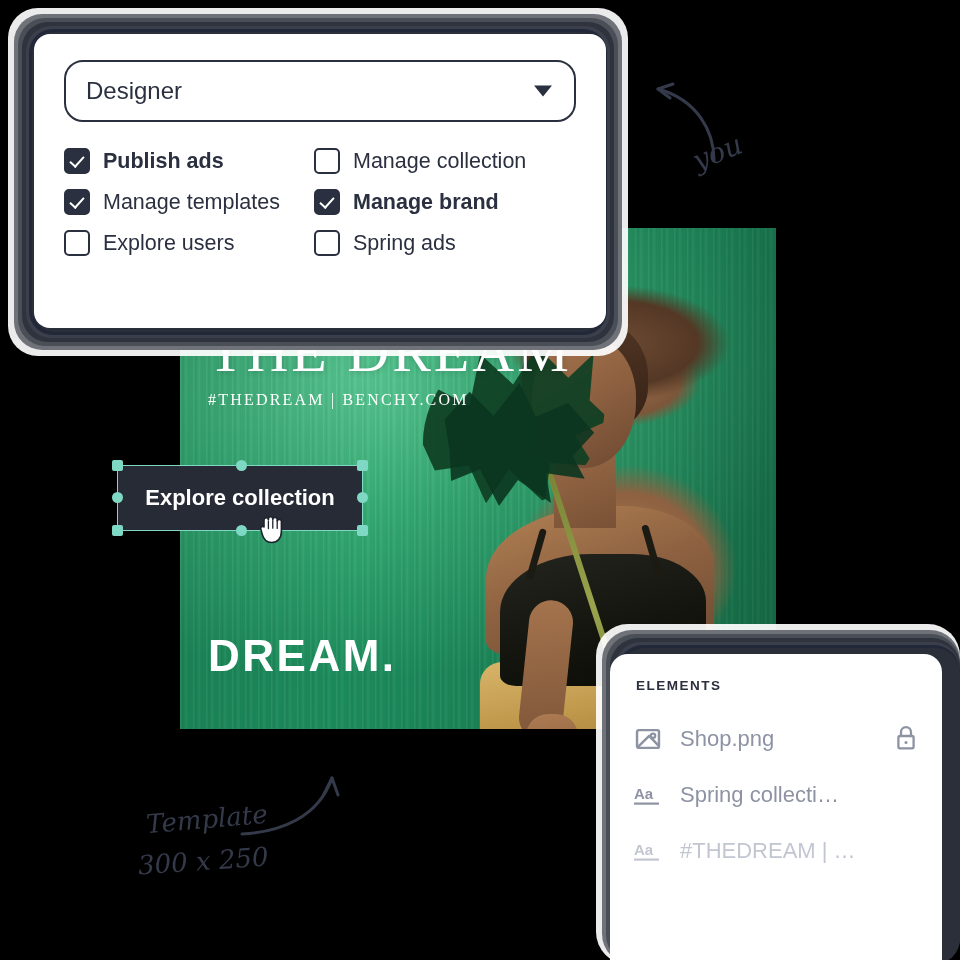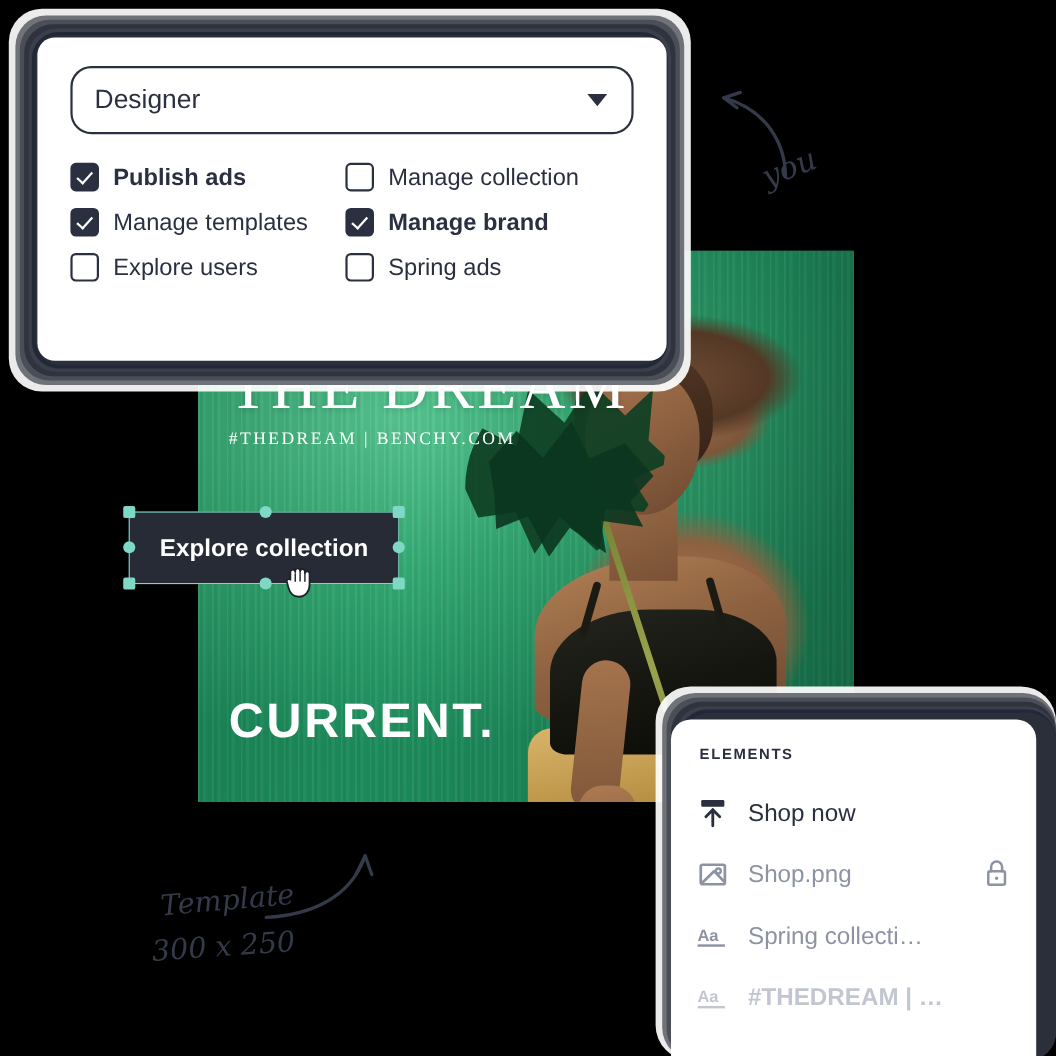--- a/index.html
+++ b/index.html
@@ -140,21 +140,21 @@
     cursor: pointer;
   }
   .el-icon { width: 30px; height: 30px; flex: none; display:flex; align-items:center; justify-content:flex-start; }
   .el-name {
     font-size: 22px;
     color: #2b3040;
     white-space: nowrap;
     overflow: hidden;
   }
   .el-row.muted .el-name { color: #8d93a3; }
-  .el-row.faded .el-name { color: #c2c6d1; font-weight: bold; }
+  .el-row.faded .el-name { color: #c2c6d1; }
   .el-lock { margin-left: auto; width: 26px; height: 30px; flex: none; }
 
   
   #banner {
     position: absolute;
     left: 180px; top: 228px;
     width: 596px; height: 501px;
     overflow: hidden;
     background: #2aa36c;
   }
@@ -371,21 +371,21 @@
     <div class="model-strap-r"></div>
     <div class="model-arm"></div>
     <div class="model-hand"></div>
 
     <div class="stem"></div>
     <div class="leaf"></div>
     <div class="leaf2"></div>
 
     <div class="banner-title">THE DREAM</div>
     <div class="banner-sub">#THEDREAM | BENCHY.COM</div>
-    <div class="banner-logo">CURRENT.</div>
+    <div class="banner-logo">DREAM.</div>
   </div>
 
   <div id="cta-wrap">
     <div id="cta-btn">
       <span>Explore collection</span>
     </div>
     <div class="sel-frame"></div>
     <div class="handle h-tl"></div>
     <div class="handle h-tc"></div>
     <div class="handle h-tr"></div>
@@ -452,29 +452,20 @@
     <div class="stack-layer sl3"></div>
     <div class="stack-layer sl4"></div>
     <div class="stack-layer sl5"></div>
     <div class="stack-layer sl6"></div>
     <div class="stack-layer sl7"></div>
   </div>
 
   <div id="elements-card">
     <div class="section-label">ELEMENTS</div>
     <div id="elements-list">
-        <div class="el-row">
-          <span class="el-icon" style="color: rgb(43, 48, 64);">
-            <svg viewBox="0 0 24 24" width="28" height="28">
-              <rect x="3" y="2" width="18" height="5.2" rx="1" fill="currentColor"></rect>
-              <path d="M12 22 L12 9.5 M12 9.5 L6.6 15 M12 9.5 L17.4 15" fill="none" stroke="currentColor" stroke-width="2.2" stroke-linecap="round" stroke-linejoin="round"></path>
-            </svg>
-          </span>
-          <span class="el-name">Shop now</span>
-        </div>
         <div class="el-row muted">
           <span class="el-icon" style="color: rgb(141, 147, 163);">
             <svg viewBox="0 0 24 24" width="28" height="28">
               <rect x="2.6" y="4.4" width="18.8" height="15.2" rx="1.4" fill="none" stroke="currentColor" stroke-width="2.1"></rect>
               <circle cx="16.3" cy="9.2" r="1.9" fill="none" stroke="currentColor" stroke-width="1.9"></circle>
               <path d="M3.2 19 L13 9.4 L21 17.6" fill="none" stroke="currentColor" stroke-width="2.1" stroke-linejoin="round"></path>
             </svg>
           </span>
           <span class="el-name">Shop.png</span>
           <span class="el-lock" style="color: rgb(141, 147, 163);"><svg viewBox="0 0 24 28" width="24" height="28">

